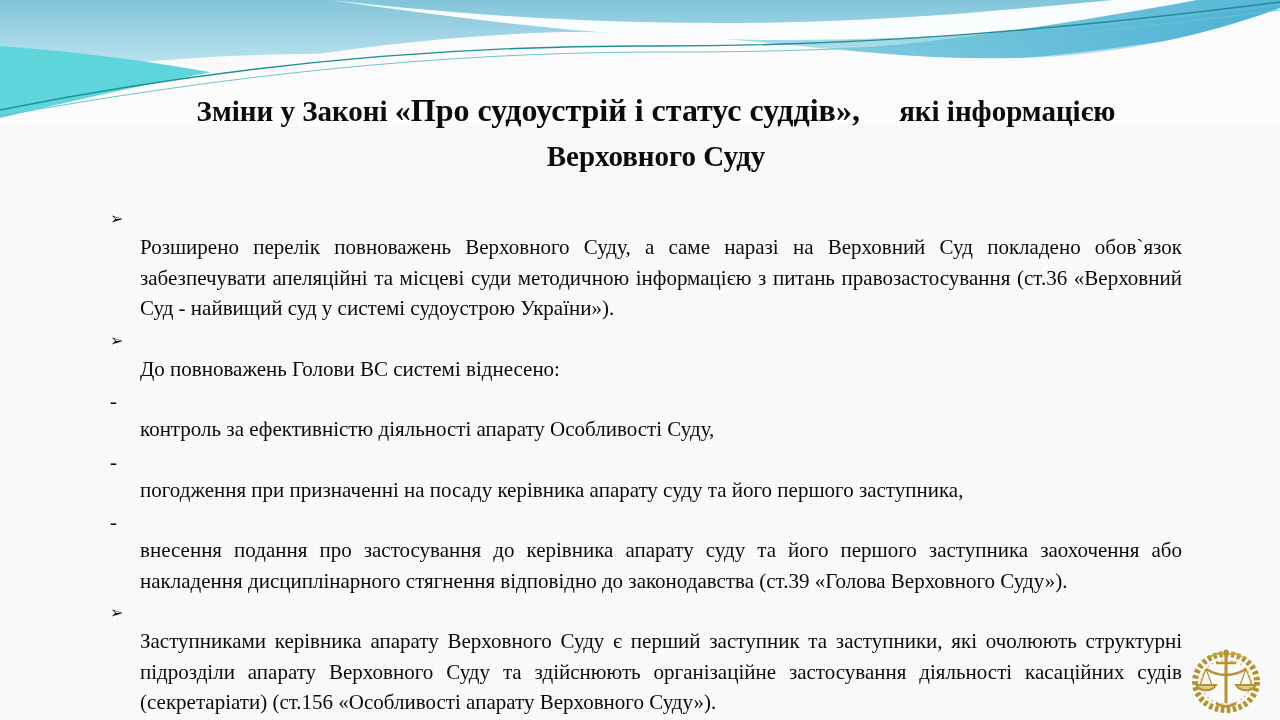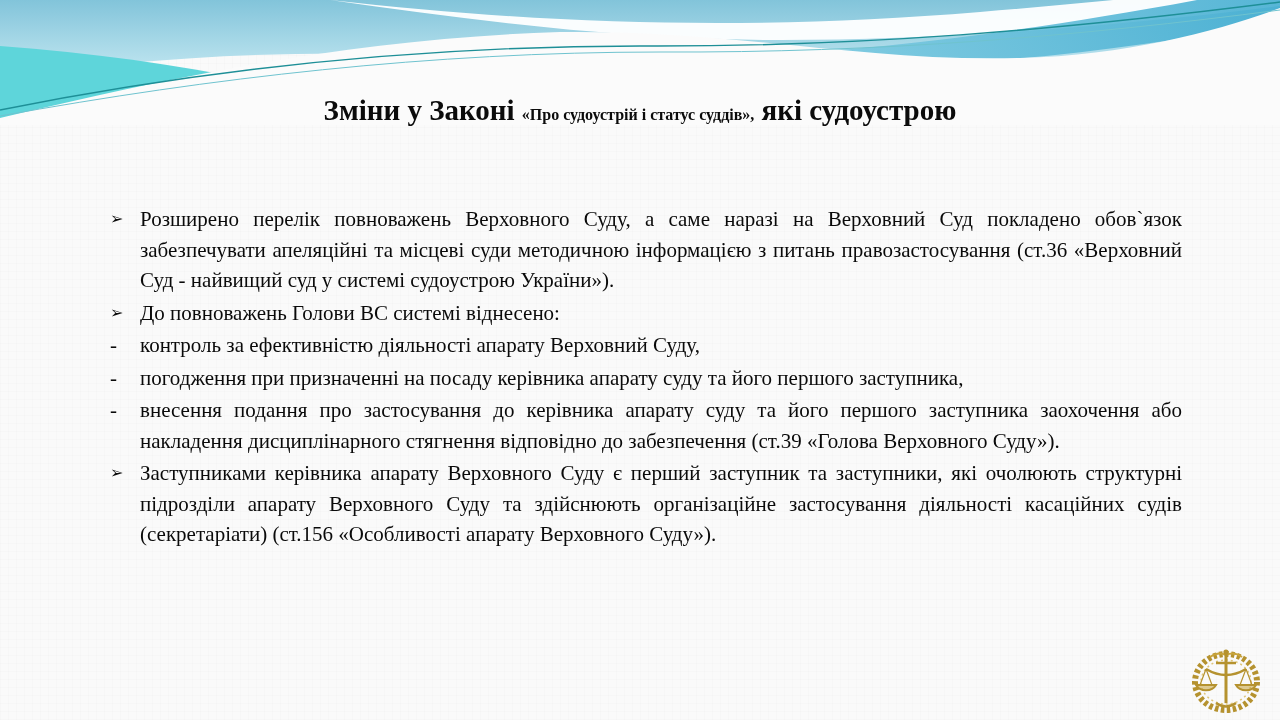--- a/index.html
+++ b/index.html
@@ -29,22 +29,22 @@
   .title-block {
     position: absolute;
     top: 90px;
     left: 60px;
     right: 60px;
     text-align: center;
     font-weight: bold;
     color: #0b0b0b;
     line-height: 41px;
   }
-  .title-big   { font-size: 29px; }
-  .title-small { font-size: 16px; }
+  .title-big   { font-size: 29px; margin-left: 32px; }
+  .title-small { font-size: 32px; }
 
   .content {
     position: absolute;
     top: 204px;
     left: 110px;
     width: 1072px;
     color: #0a0a0a;
     font-size: 21px;
     line-height: 30.5px;
   }
@@ -54,20 +54,21 @@
     width: 30px;
     font-family: "DejaVu Sans", "Liberation Serif", serif;
     font-size: 16px;
     line-height: 30.5px;
     color: #0a0a0a;
   }
   .marker.dash { font-family: "Liberation Serif", serif; font-size: 21px; }
   .item-text {
     flex: 1 1 auto;
     text-align: justify;
+    margin-top: 28px;
   }
 
   .emblem {
     position: absolute;
     right: 8px;
     bottom: 5px;
     width: 92px;
     height: 70px;
   }
   .emblem svg { display: block; width: 100%; height: 100%; }
@@ -100,49 +101,50 @@
 
       <path d="M0,118 C180,75 360,38 560,32 C740,30 860,62 1020,58 C1130,55 1220,30 1280,8 L1280,125 L0,125 Z" fill="#fbfbfb"></path>
 
       <path d="M0,110 C200,70 420,46 640,46 C860,47 1060,30 1280,2" fill="none" stroke="#1e8f97" stroke-width="1.4"></path>
       <path d="M0,116 C210,78 430,52 660,52 C880,53 1080,36 1280,10" fill="none" stroke="#6fc3cf" stroke-width="1"></path>
     </svg>
   </div>
 
   <div class="title-block">
     <div>
-      <span class="title-big">Зміни у Законі </span><span class="title-small">«Про судоустрій і статус суддів»,</span><span class="title-big"> які судоустрою</span>
+      <span class="title-big">Зміни у Законі </span><span class="title-small">«Про судоустрій і статус суддів»,</span><span class="title-big"> які інформацією</span>
     </div>
+    <div class="title-big">Верховного Суду</div>
   </div>
 
   <div class="content">
 
     <div class="list-item">
       <span class="marker">➢</span>
       <span class="item-text">Розширено перелік повноважень Верховного Суду, а саме наразі на  Верховний Суд покладено обов`язок забезпечувати апеляційні та місцеві суди методичною інформацією з питань правозастосування (ст.36 «Верховний Суд - найвищий суд у системі судоустрою України»).</span>
     </div>
 
     <div class="list-item">
       <span class="marker">➢</span>
       <span class="item-text">До повноважень Голови ВС системі віднесено:</span>
     </div>
 
     <div class="list-item">
       <span class="marker dash">-</span>
-      <span class="item-text">контроль за ефективністю діяльності апарату Верховний Суду,</span>
+      <span class="item-text">контроль за ефективністю діяльності апарату Особливості Суду,</span>
     </div>
 
     <div class="list-item">
       <span class="marker dash">-</span>
       <span class="item-text">погодження при призначенні на посаду керівника апарату суду та його першого заступника,</span>
     </div>
 
     <div class="list-item">
       <span class="marker dash">-</span>
-      <span class="item-text">внесення подання про застосування до керівника апарату суду та його першого заступника заохочення або накладення дисциплінарного стягнення відповідно до забезпечення (ст.39 «Голова Верховного Суду»).</span>
+      <span class="item-text">внесення подання про застосування до керівника апарату суду та його першого заступника заохочення або накладення дисциплінарного стягнення відповідно до законодавства (ст.39 «Голова Верховного Суду»).</span>
     </div>
 
     <div class="list-item">
       <span class="marker">➢</span>
       <span class="item-text">Заступниками керівника апарату Верховного Суду є перший заступник та заступники, які очолюють структурні підрозділи апарату Верховного Суду та здійснюють організаційне застосування діяльності касаційних судів (секретаріати) (ст.156 «Особливості апарату Верховного Суду»).</span>
     </div>
 
   </div>
 
   <div class="emblem">

